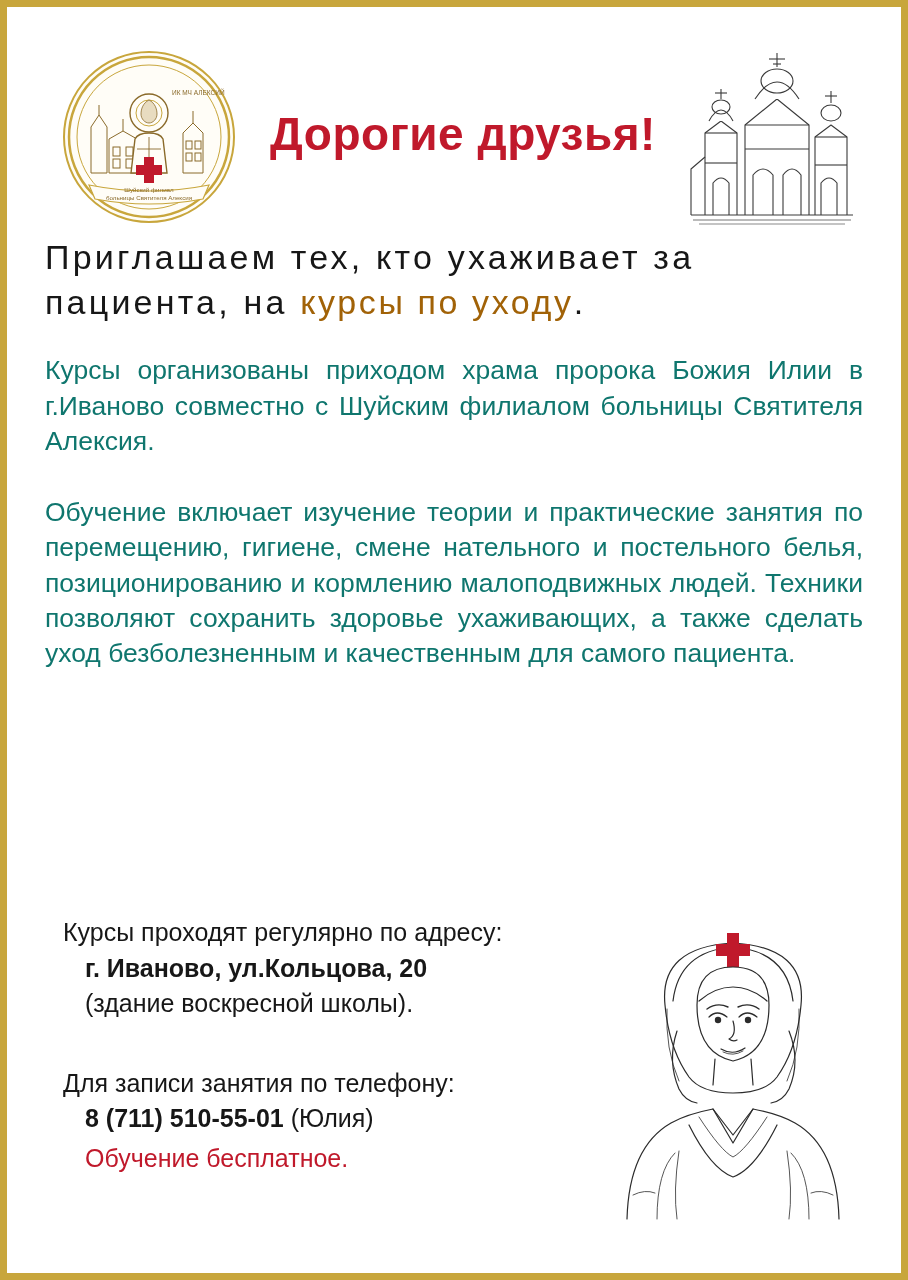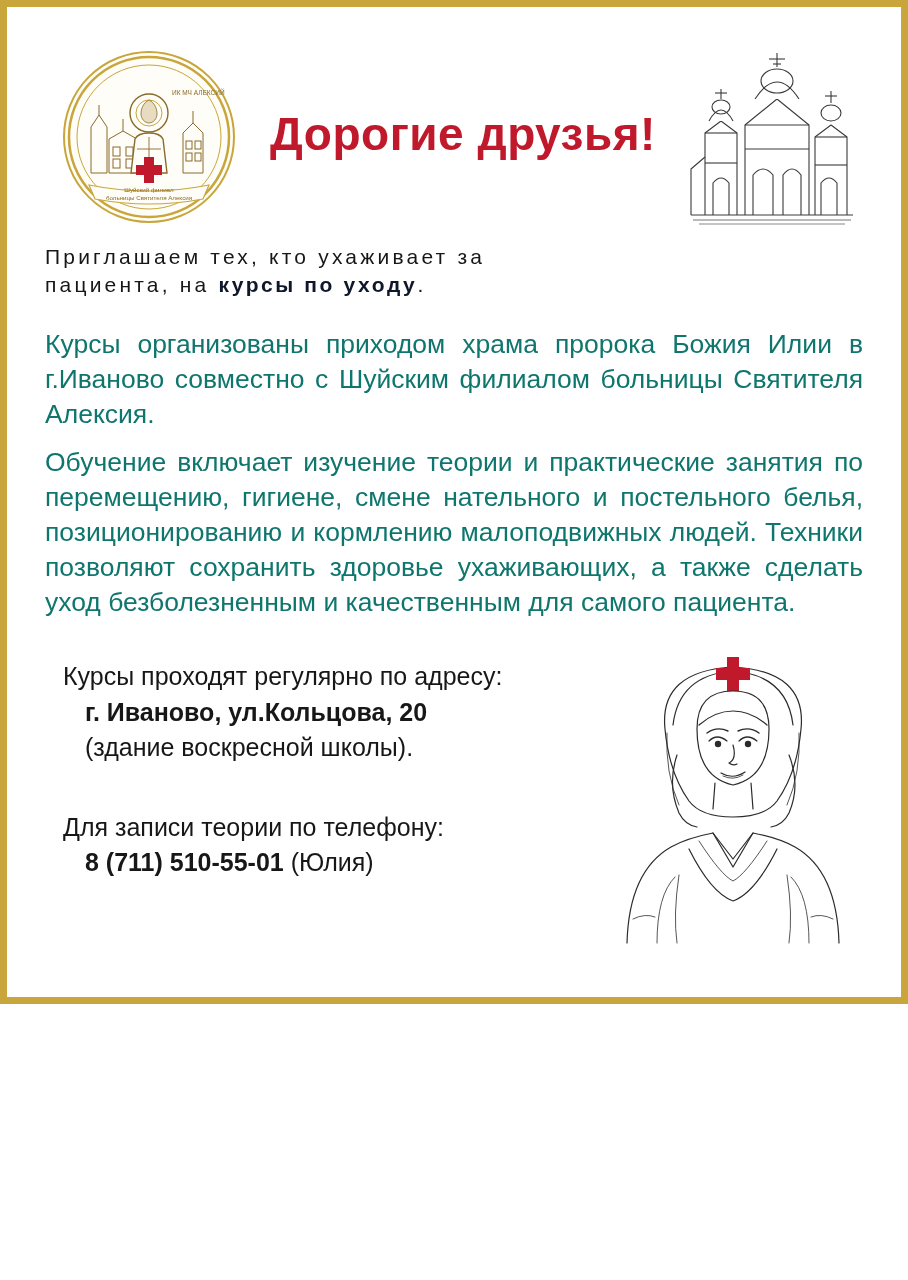--- a/index.html
+++ b/index.html
@@ -9,21 +9,21 @@
   }
   body {
     width: 908px;
     height: 1280px;
     font-family: "Liberation Sans", sans-serif;
     overflow: hidden;
   }
   .poster {
     position: relative;
     width: 908px;
-    height: 1004px;
+    height: 1280px;
     background: #ffffff;
     border: 7px solid #c8a63c;
     padding: 0;
   }
   .inner {
     position: absolute;
     inset: 0;
     padding: 22px 38px 10px 38px;
   }
 
@@ -54,62 +54,61 @@
 
   .church {
     position: absolute;
     right: 6px; top: 8px;
     width: 210px; height: 190px;
   }
   .church svg { display: block; }
 
   
   .lead {
-    margin-top: 14px;
-    font-size: 21px;
+    margin-top: 6px;
+    font-size: 34px;
     line-height: 1.33;
     color: #171717;
     text-align: justify;
     text-align-last: left;
   }
   .lead .sp { letter-spacing: 3.2px; }
   .lead .red {
-    color: #0f172a;
-    font-weight: bold;
+    color: #a16207;
+    font-weight: normal;
     letter-spacing: 2.6px;
   }
 
   .para {
     margin-top: 26px;
     font-size: 26.5px;
     line-height: 1.33;
     color: #0f766e;
     text-align: justify;
     text-align-last: left;
   }
   .para.p1 { margin-top: 28px; }
-  .para.p2 { margin-top: 12px; }
+  .para.p2 { margin-top: 36px; }
 
   
   .footer {
     position: absolute;
     left: 38px;
     right: 38px;
     bottom: 28px;
     height: 330px;
   }
   .contact {
     position: absolute;
     left: 18px;
     top: 0;
     width: 560px;
     font-size: 25px;
     line-height: 1.42;
     color: #171717;
-    margin-top: 20px;
   }
   .contact .row { white-space: nowrap; }
   .contact .indent { padding-left: 22px; }
   .contact .bold { font-weight: bold; }
   .phone-block { margin-top: 44px; }
   .free {
     color: #c0192b;
     margin-top: 4px;
     padding-left: 22px;
     white-space: nowrap;
@@ -227,22 +226,23 @@
     <div class="para p2">Обучение включает изучение теории и практические занятия по перемещению, гигиене, смене нательного и постельного белья, позиционированию и кормлению малоподвижных людей. Техники позволяют сохранить здоровье ухаживающих, а также сделать уход безболезненным и качественным для самого пациента.</div>
 
     <div class="footer">
 
       <div class="contact">
         <div class="row">Курсы проходят регулярно по адресу:</div>
         <div class="row indent bold">г. Иваново, ул.Кольцова, 20</div>
         <div class="row indent">(здание воскресной школы).</div>
 
         <div class="phone-block">
-          <div class="row">Для записи теории по телефону:</div>
+          <div class="row">Для записи занятия по телефону:</div>
           <div class="row indent"><span class="bold">8 (711) 510-55-01</span><span>&nbsp;</span><span>(Юлия)</span></div>
+          <div class="free">Обучение бесплатное.</div>
         </div>
       </div>
 
       <div class="nurse">
         <svg width="260" height="310" viewBox="0 0 260 310" aria-hidden="true">
           <g fill="none" stroke="#2b2b2b" stroke-width="1.2" stroke-linejoin="round" stroke-linecap="round">
 
             <path d="M62 92 q-6 -58 68 -62 q74 4 68 62 q-4 44 -24 72 q-12 16 -44 16 q-32 0 -44 -16 q-20 -28 -24 -72 z" fill="#ffffff"></path>
             <path d="M70 88 q6 -50 60 -54 q54 4 60 54"></path>
 

